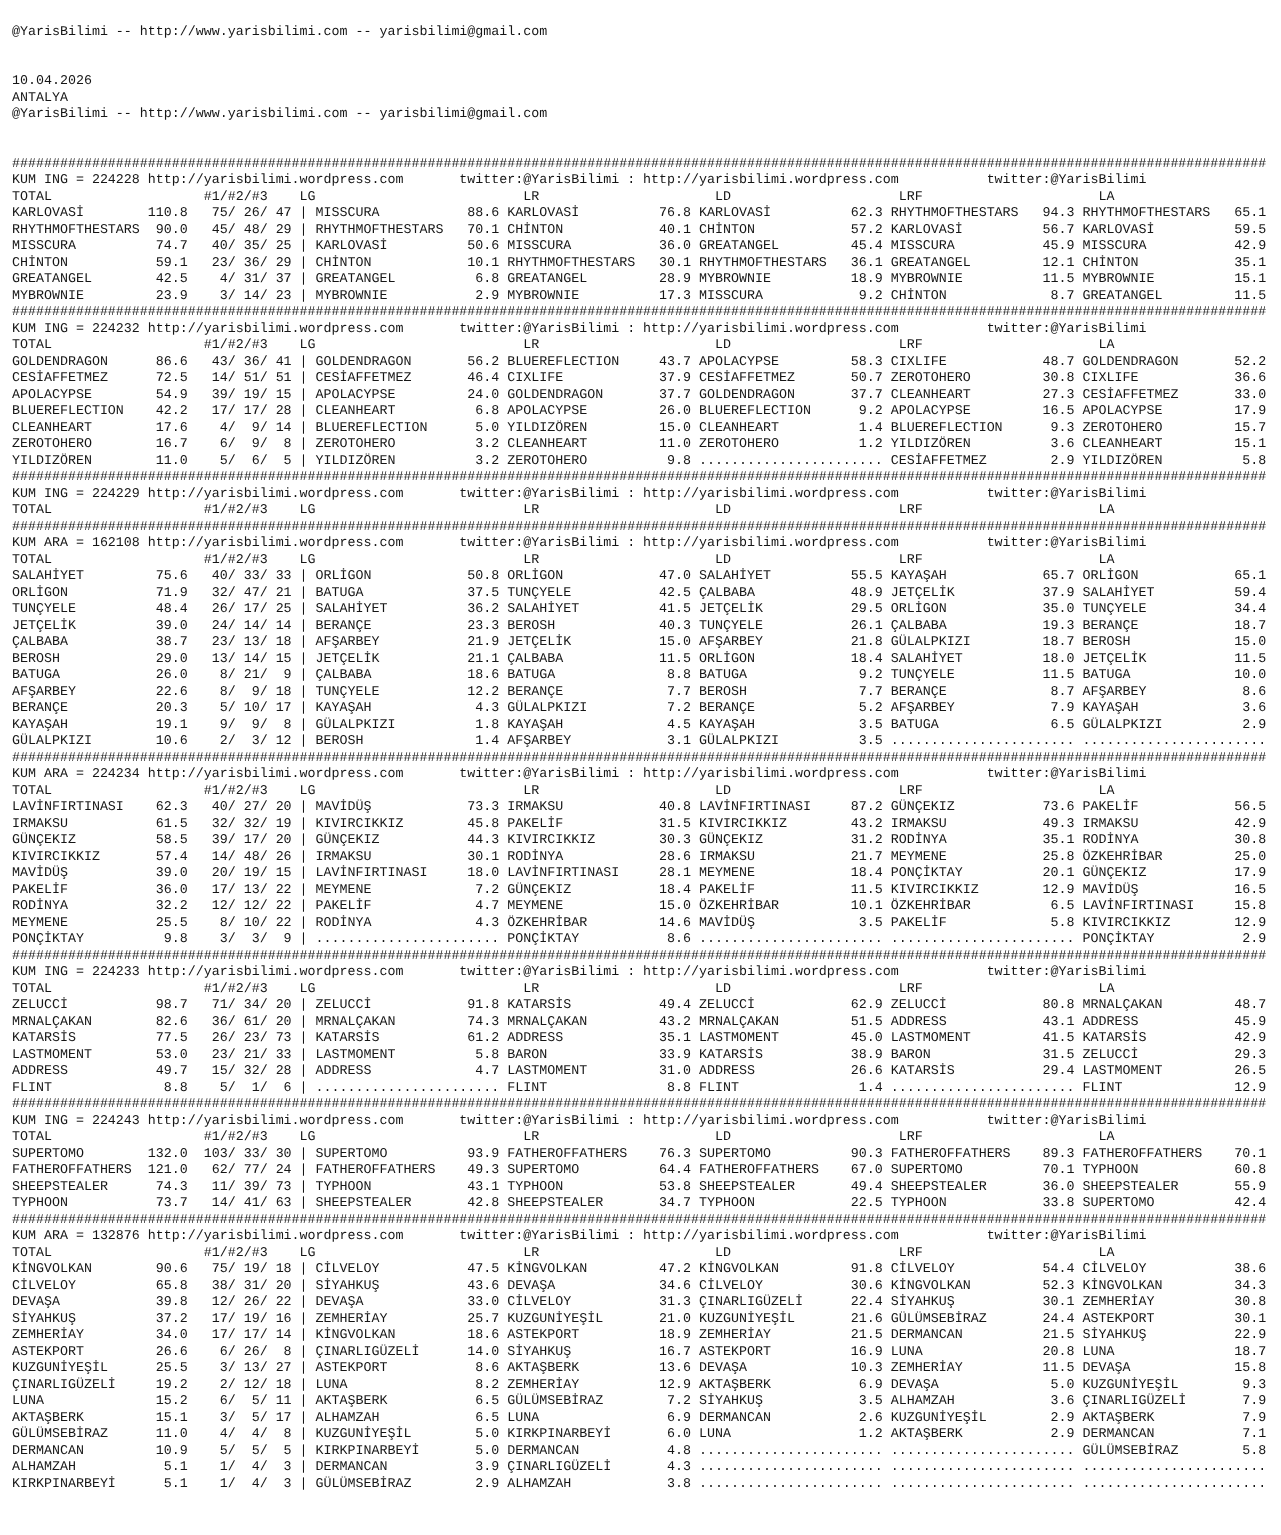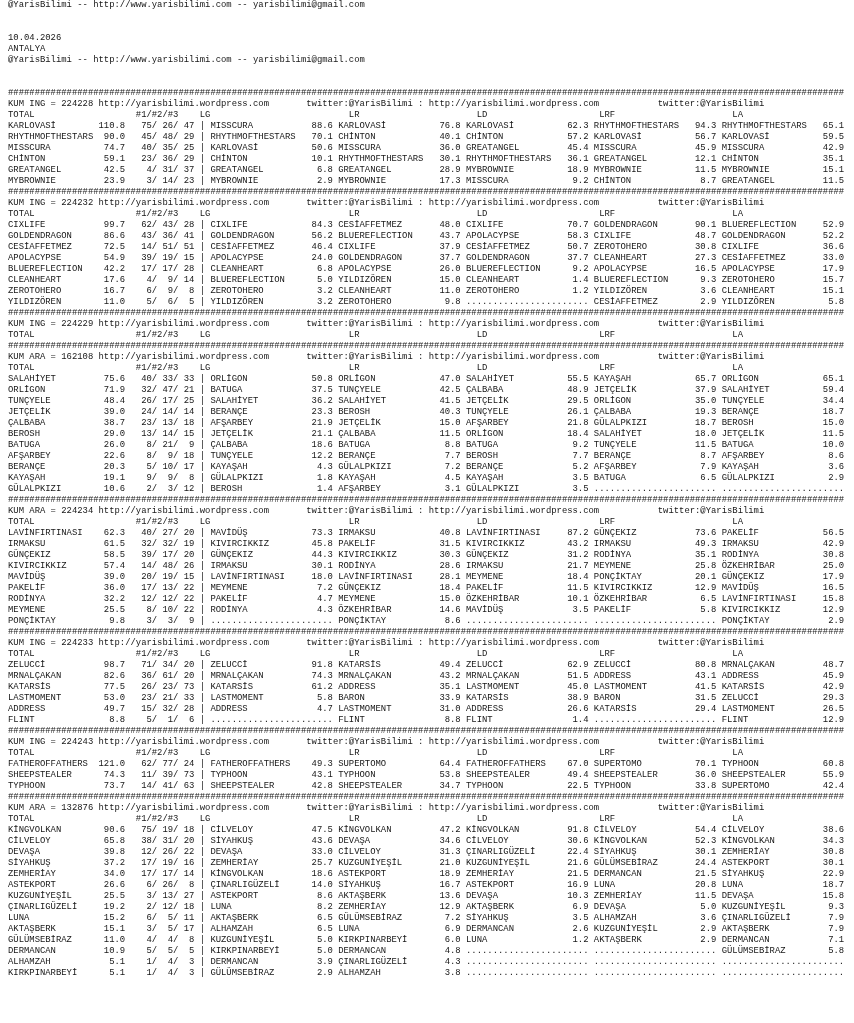--- a/index.html
+++ b/index.html
@@ -1,18 +1,18 @@
 <!DOCTYPE html>
 <html><head>
 <meta charset="utf-8">
 <style>
   html,body{margin:0;padding:0;background:#ffffff;}
   .doc{
     width:854px;height:1023px;overflow:hidden;box-sizing:border-box;
-    padding:0 0 0 8px;
+    padding:16px 0 0 8px;
     font-family:"Liberation Mono","DejaVu Sans Mono",monospace;
     font-size:8.9px;line-height:11px;color:#161616;
   }
   .ln{white-space:pre;height:11px;}
   .sep{letter-spacing:0;}
 </style>
 </head>
 <body>
 
 <div class="doc">
@@ -30,21 +30,20 @@
       <div class="ln cols">TOTAL                   #1/#2/#3    LG                          LR                      LD                     LRF                      LA</div>
       <div class="ln row">KARLOVASİ        110.8   75/ 26/ 47 | MISSCURA           88.6 KARLOVASİ          76.8 KARLOVASİ          62.3 RHYTHMOFTHESTARS   94.3 RHYTHMOFTHESTARS   65.1</div>
       <div class="ln row">RHYTHMOFTHESTARS  90.0   45/ 48/ 29 | RHYTHMOFTHESTARS   70.1 CHİNTON            40.1 CHİNTON            57.2 KARLOVASİ          56.7 KARLOVASİ          59.5</div>
       <div class="ln row">MISSCURA          74.7   40/ 35/ 25 | KARLOVASİ          50.6 MISSCURA           36.0 GREATANGEL         45.4 MISSCURA           45.9 MISSCURA           42.9</div>
       <div class="ln row">CHİNTON           59.1   23/ 36/ 29 | CHİNTON            10.1 RHYTHMOFTHESTARS   30.1 RHYTHMOFTHESTARS   36.1 GREATANGEL         12.1 CHİNTON            35.1</div>
       <div class="ln row">GREATANGEL        42.5    4/ 31/ 37 | GREATANGEL          6.8 GREATANGEL         28.9 MYBROWNIE          18.9 MYBROWNIE          11.5 MYBROWNIE          15.1</div>
       <div class="ln row">MYBROWNIE         23.9    3/ 14/ 23 | MYBROWNIE           2.9 MYBROWNIE          17.3 MISSCURA            9.2 CHİNTON             8.7 GREATANGEL         11.5</div>
       <div class="ln sep">#############################################################################################################################################################</div>
       <div class="ln title">KUM ING = 224232 http://yarisbilimi.wordpress.com       twitter:@YarisBilimi : http://yarisbilimi.wordpress.com           twitter:@YarisBilimi</div>
       <div class="ln cols">TOTAL                   #1/#2/#3    LG                          LR                      LD                     LRF                      LA</div>
-      <div class="ln row">CIXLIFE           99.7   62/ 43/ 28 | CIXLIFE            84.3 CESİAFFETMEZ       48.0 CIXLIFE            70.7 GOLDENDRAGON       90.1 BLUEREFLECTION     52.9</div>
       <div class="ln row">GOLDENDRAGON      86.6   43/ 36/ 41 | GOLDENDRAGON       56.2 BLUEREFLECTION     43.7 APOLACYPSE         58.3 CIXLIFE            48.7 GOLDENDRAGON       52.2</div>
       <div class="ln row">CESİAFFETMEZ      72.5   14/ 51/ 51 | CESİAFFETMEZ       46.4 CIXLIFE            37.9 CESİAFFETMEZ       50.7 ZEROTOHERO         30.8 CIXLIFE            36.6</div>
       <div class="ln row">APOLACYPSE        54.9   39/ 19/ 15 | APOLACYPSE         24.0 GOLDENDRAGON       37.7 GOLDENDRAGON       37.7 CLEANHEART         27.3 CESİAFFETMEZ       33.0</div>
       <div class="ln row">BLUEREFLECTION    42.2   17/ 17/ 28 | CLEANHEART          6.8 APOLACYPSE         26.0 BLUEREFLECTION      9.2 APOLACYPSE         16.5 APOLACYPSE         17.9</div>
       <div class="ln row">CLEANHEART        17.6    4/  9/ 14 | BLUEREFLECTION      5.0 YILDIZÖREN         15.0 CLEANHEART          1.4 BLUEREFLECTION      9.3 ZEROTOHERO         15.7</div>
       <div class="ln row">ZEROTOHERO        16.7    6/  9/  8 | ZEROTOHERO          3.2 CLEANHEART         11.0 ZEROTOHERO          1.2 YILDIZÖREN          3.6 CLEANHEART         15.1</div>
       <div class="ln row">YILDIZÖREN        11.0    5/  6/  5 | YILDIZÖREN          3.2 ZEROTOHERO          9.8 ....................... CESİAFFETMEZ        2.9 YILDIZÖREN          5.8</div>
       <div class="ln sep">#############################################################################################################################################################</div>
       <div class="ln title">KUM ING = 224229 http://yarisbilimi.wordpress.com       twitter:@YarisBilimi : http://yarisbilimi.wordpress.com           twitter:@YarisBilimi</div>
       <div class="ln cols">TOTAL                   #1/#2/#3    LG                          LR                      LD                     LRF                      LA</div>
@@ -79,20 +78,21 @@
       <div class="ln cols">TOTAL                   #1/#2/#3    LG                          LR                      LD                     LRF                      LA</div>
       <div class="ln row">ZELUCCİ           98.7   71/ 34/ 20 | ZELUCCİ            91.8 KATARSİS           49.4 ZELUCCİ            62.9 ZELUCCİ            80.8 MRNALÇAKAN         48.7</div>
       <div class="ln row">MRNALÇAKAN        82.6   36/ 61/ 20 | MRNALÇAKAN         74.3 MRNALÇAKAN         43.2 MRNALÇAKAN         51.5 ADDRESS            43.1 ADDRESS            45.9</div>
       <div class="ln row">KATARSİS          77.5   26/ 23/ 73 | KATARSİS           61.2 ADDRESS            35.1 LASTMOMENT         45.0 LASTMOMENT         41.5 KATARSİS           42.9</div>
       <div class="ln row">LASTMOMENT        53.0   23/ 21/ 33 | LASTMOMENT          5.8 BARON              33.9 KATARSİS           38.9 BARON              31.5 ZELUCCİ            29.3</div>
       <div class="ln row">ADDRESS           49.7   15/ 32/ 28 | ADDRESS             4.7 LASTMOMENT         31.0 ADDRESS            26.6 KATARSİS           29.4 LASTMOMENT         26.5</div>
       <div class="ln row">FLINT              8.8    5/  1/  6 | ....................... FLINT               8.8 FLINT               1.4 ....................... FLINT              12.9</div>
       <div class="ln sep">#############################################################################################################################################################</div>
       <div class="ln title">KUM ING = 224243 http://yarisbilimi.wordpress.com       twitter:@YarisBilimi : http://yarisbilimi.wordpress.com           twitter:@YarisBilimi</div>
       <div class="ln cols">TOTAL                   #1/#2/#3    LG                          LR                      LD                     LRF                      LA</div>
+      <div class="ln row">SUPERTOMO        132.0  103/ 33/ 30 | SUPERTOMO          93.9 FATHEROFFATHERS    76.3 SUPERTOMO          90.3 FATHEROFFATHERS    89.3 FATHEROFFATHERS    70.1</div>
       <div class="ln row">FATHEROFFATHERS  121.0   62/ 77/ 24 | FATHEROFFATHERS    49.3 SUPERTOMO          64.4 FATHEROFFATHERS    67.0 SUPERTOMO          70.1 TYPHOON            60.8</div>
       <div class="ln row">SHEEPSTEALER      74.3   11/ 39/ 73 | TYPHOON            43.1 TYPHOON            53.8 SHEEPSTEALER       49.4 SHEEPSTEALER       36.0 SHEEPSTEALER       55.9</div>
       <div class="ln row">TYPHOON           73.7   14/ 41/ 63 | SHEEPSTEALER       42.8 SHEEPSTEALER       34.7 TYPHOON            22.5 TYPHOON            33.8 SUPERTOMO          42.4</div>
       <div class="ln sep">#############################################################################################################################################################</div>
       <div class="ln title">KUM ARA = 132876 http://yarisbilimi.wordpress.com       twitter:@YarisBilimi : http://yarisbilimi.wordpress.com           twitter:@YarisBilimi</div>
       <div class="ln cols">TOTAL                   #1/#2/#3    LG                          LR                      LD                     LRF                      LA</div>
       <div class="ln row">KİNGVOLKAN        90.6   75/ 19/ 18 | CİLVELOY           47.5 KİNGVOLKAN         47.2 KİNGVOLKAN         91.8 CİLVELOY           54.4 CİLVELOY           38.6</div>
       <div class="ln row">CİLVELOY          65.8   38/ 31/ 20 | SİYAHKUŞ           43.6 DEVAŞA             34.6 CİLVELOY           30.6 KİNGVOLKAN         52.3 KİNGVOLKAN         34.3</div>
       <div class="ln row">DEVAŞA            39.8   12/ 26/ 22 | DEVAŞA             33.0 CİLVELOY           31.3 ÇINARLIGÜZELİ      22.4 SİYAHKUŞ           30.1 ZEMHERİAY          30.8</div>
       <div class="ln row">SİYAHKUŞ          37.2   17/ 19/ 16 | ZEMHERİAY          25.7 KUZGUNİYEŞİL       21.0 KUZGUNİYEŞİL       21.6 GÜLÜMSEBİRAZ       24.4 ASTEKPORT          30.1</div>

